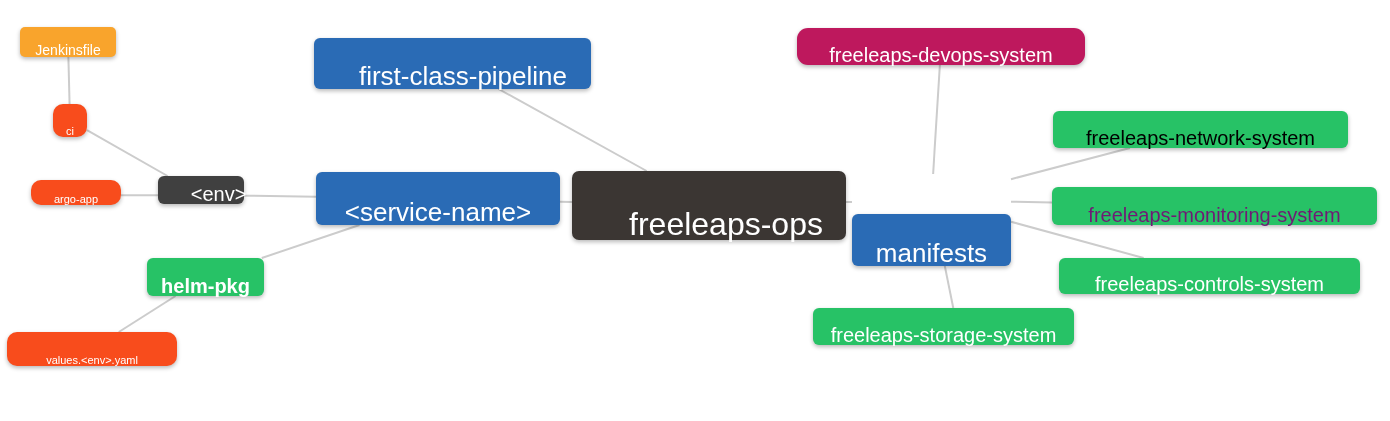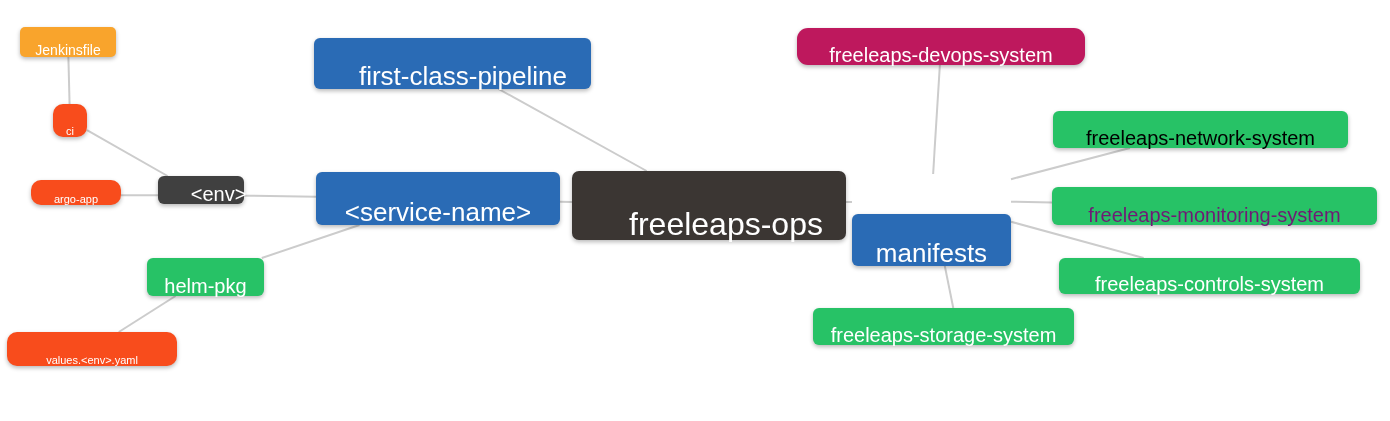--- a/index.html
+++ b/index.html
@@ -72,21 +72,21 @@
       </div>
       <div class="node lvl-2" style="left: 316px; top: 172px; width: 244px; height: 53px; background: rgb(42, 107, 181); color: rgb(255, 255, 255);">
         <span>&lt;service-name&gt;</span>
       </div>
       <div class="node lvl-2" style="left: 852px; top: 174px; width: 159px; height: 52px; background: rgb(42, 107, 181); color: rgb(255, 255, 255); margin-top: 40px;">
         <span>manifests</span>
       </div>
       <div class="node lvl-3" style="left: 158px; top: 176px; width: 86px; height: 28px; background: #404040; color: rgb(255, 255, 255); padding-left: 35px;">
         <span>&lt;env&gt;</span>
       </div>
-      <div class="node lvl-3" style="left: 147px; top: 258px; width: 117px; height: 38px; background: rgb(39, 194, 102); color: rgb(255, 255, 255);">
+      <div class="node lvl-3" style="left: 147px; top: 258px; width: 117px; height: 38px; background: rgb(39, 194, 102); color: rgb(255, 255, 255); font-weight: bold;">
         <span>helm-pkg</span>
       </div>
       <div class="node lvl-3" style="left: 797px; top: 28px; width: 288px; height: 37px; background: #be185d; color: rgb(255, 255, 255); border-radius: 11px;">
         <span>freeleaps-devops-system</span>
       </div>
       <div class="node lvl-3" style="left: 1053px; top: 111px; width: 295px; height: 37px; background: rgb(39, 194, 102); color: #000000;">
         <span>freeleaps-network-system</span>
       </div>
       <div class="node lvl-3" style="left: 1052px; top: 187px; width: 325px; height: 38px; background: rgb(39, 194, 102); color: #701a75;">
         <span>freeleaps-monitoring-system</span>

